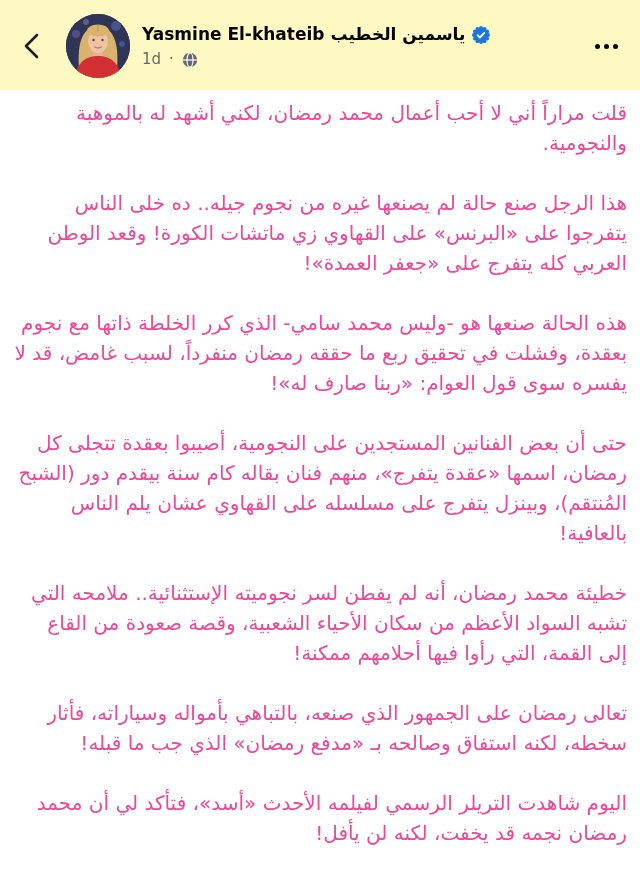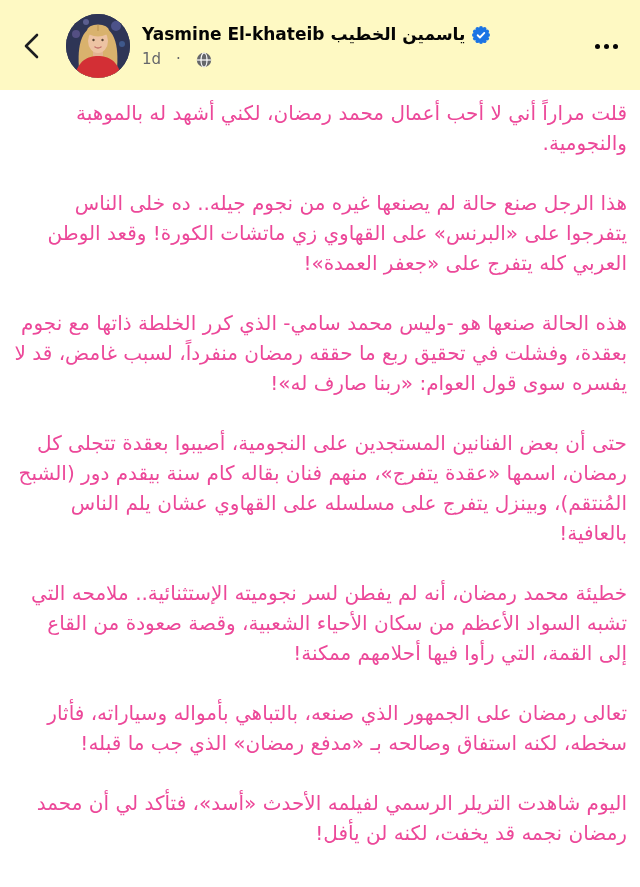--- a/index.html
+++ b/index.html
@@ -28,21 +28,21 @@
   }
   .avatar svg { display:block; }
   .header-text { margin-left:12px; min-width:0; }
   .name-row { display:flex; align-items:center; gap:6px; direction:ltr; }
   .name {
     font-size:17px; font-weight:700; color:#050505; line-height:23px;
     cursor:pointer; white-space:nowrap;
   }
   .badge { display:inline-flex; flex:0 0 auto; }
   .meta-row {
-    display:flex; align-items:center; gap:15px;
+    display:flex; align-items:center; gap:8px;
     margin-top:4px; color:#65676b; font-size:15px; line-height:19px;
   }
   .meta-row .sep { color:#65676b; }
   .globe { display:inline-flex; }
   .more-btn {
     border:none; background:transparent; cursor:pointer;
     margin-left:auto; display:flex; align-items:center; gap:4px;
     padding:10px 2px; flex:0 0 auto;
   }
   .more-btn .dot {

